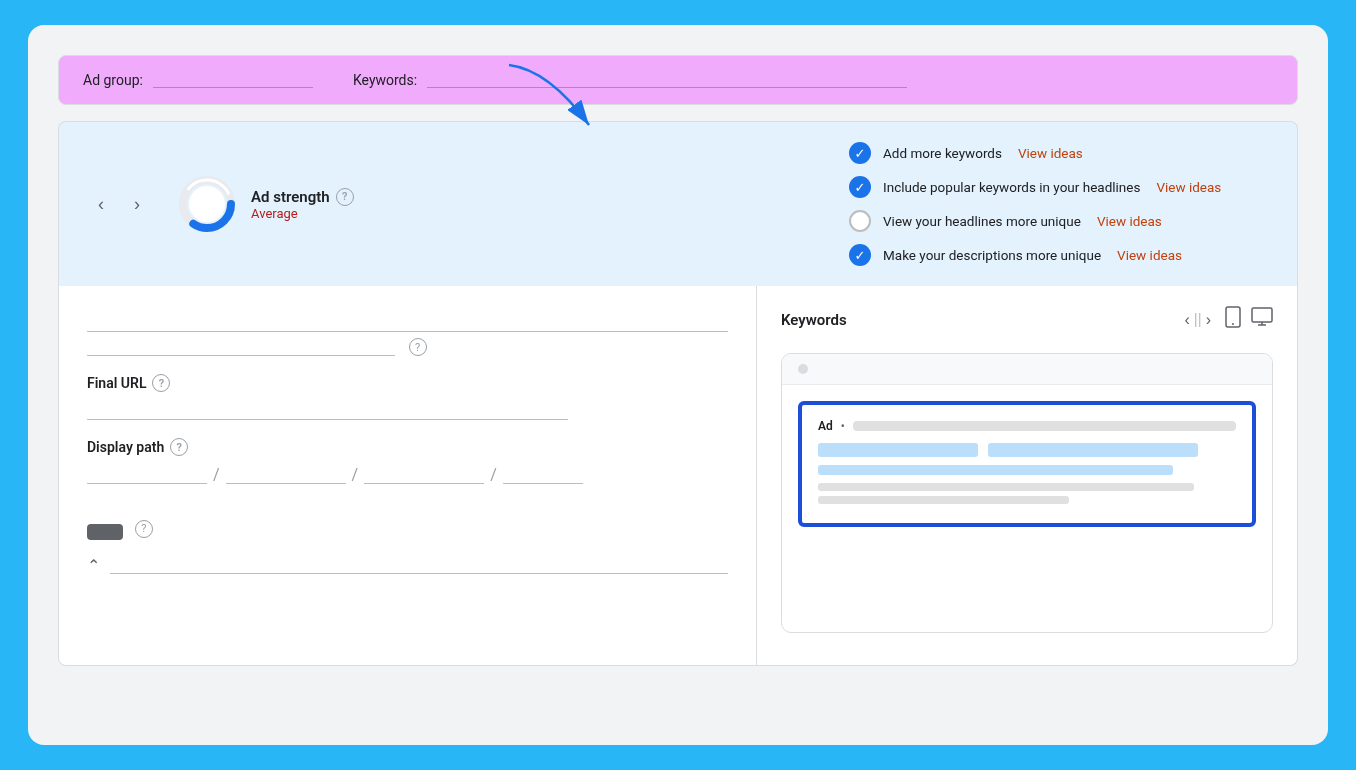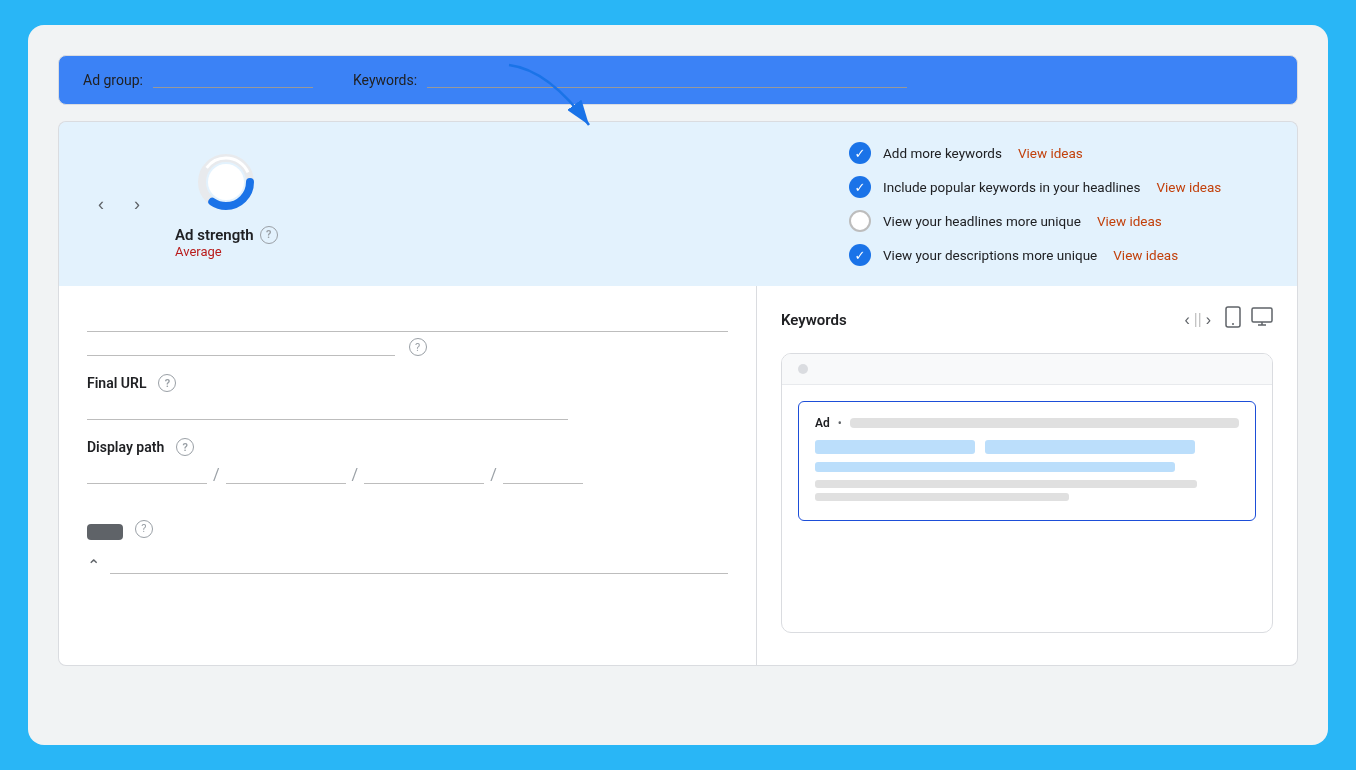--- a/index.html
+++ b/index.html
@@ -16,21 +16,21 @@
     .outer-card {
       background: #f1f3f4;
       border-radius: 16px;
       padding: 30px;
       width: 1300px;
       min-height: 720px;
     }
 
     
     .top-bar {
-      background: #3b82f6;
+      background: #f0abfc;
       border: 1px solid #dadce0;
       border-radius: 8px;
       padding: 16px 24px;
       display: flex;
       align-items: center;
       gap: 40px;
       margin-bottom: 16px;
     }
     .top-bar-item {
       display: flex;
@@ -83,21 +83,20 @@
       font-size: 14px;
       color: #202124;
       flex: 1;
     }
 
     
     .ad-strength-container {
       display: flex;
       align-items: center;
       gap: 12px;
-      flex-direction: column;
     }
 
     .donut-chart {
       position: relative;
       width: 64px;
       height: 64px;
     }
 
     .ad-strength-label {
       display: flex;
@@ -189,21 +188,20 @@
       margin-left: 6px;
     }
 
     .section-title {
       font-size: 14px;
       font-weight: 600;
       color: #202124;
       margin: 18px 0 8px;
       display: flex;
       align-items: center;
-      gap: 6px;
     }
 
     .url-line {
       border-bottom: 1px solid #bdbdbd;
       width: 75%;
       height: 20px;
       margin-bottom: 4px;
     }
     .display-path-slash {
       color: #9aa0a6;
@@ -301,21 +299,21 @@
       gap: 8px;
     }
     .browser-dot {
       width: 10px;
       height: 10px;
       border-radius: 50%;
       background: #dadce0;
     }
     .ad-card {
       margin: 16px;
-      border: 1px solid #1d4ed8;
+      border: 4px solid #1d4ed8;
       border-radius: 6px;
       padding: 14px 16px;
     }
     .ad-label-row {
       display: flex;
       align-items: center;
       gap: 8px;
       margin-bottom: 10px;
     }
     .ad-label {
@@ -468,21 +466,21 @@
         </div>
 
         <div class="checklist-item">
           <span class="check-icon empty"></span>
           <span>View your headlines more unique</span>
           <a class="view-ideas-link">View ideas</a>
         </div>
 
         <div class="checklist-item">
           <span class="check-icon filled">✓</span>
-          <span>View your descriptions more unique</span>
+          <span>Make your descriptions more unique</span>
           <a class="view-ideas-link">View ideas</a>
         </div>
 
       </div>
     </div>
   </div>
 
   <div class="main-content">
 
     <div class="left-panel">

